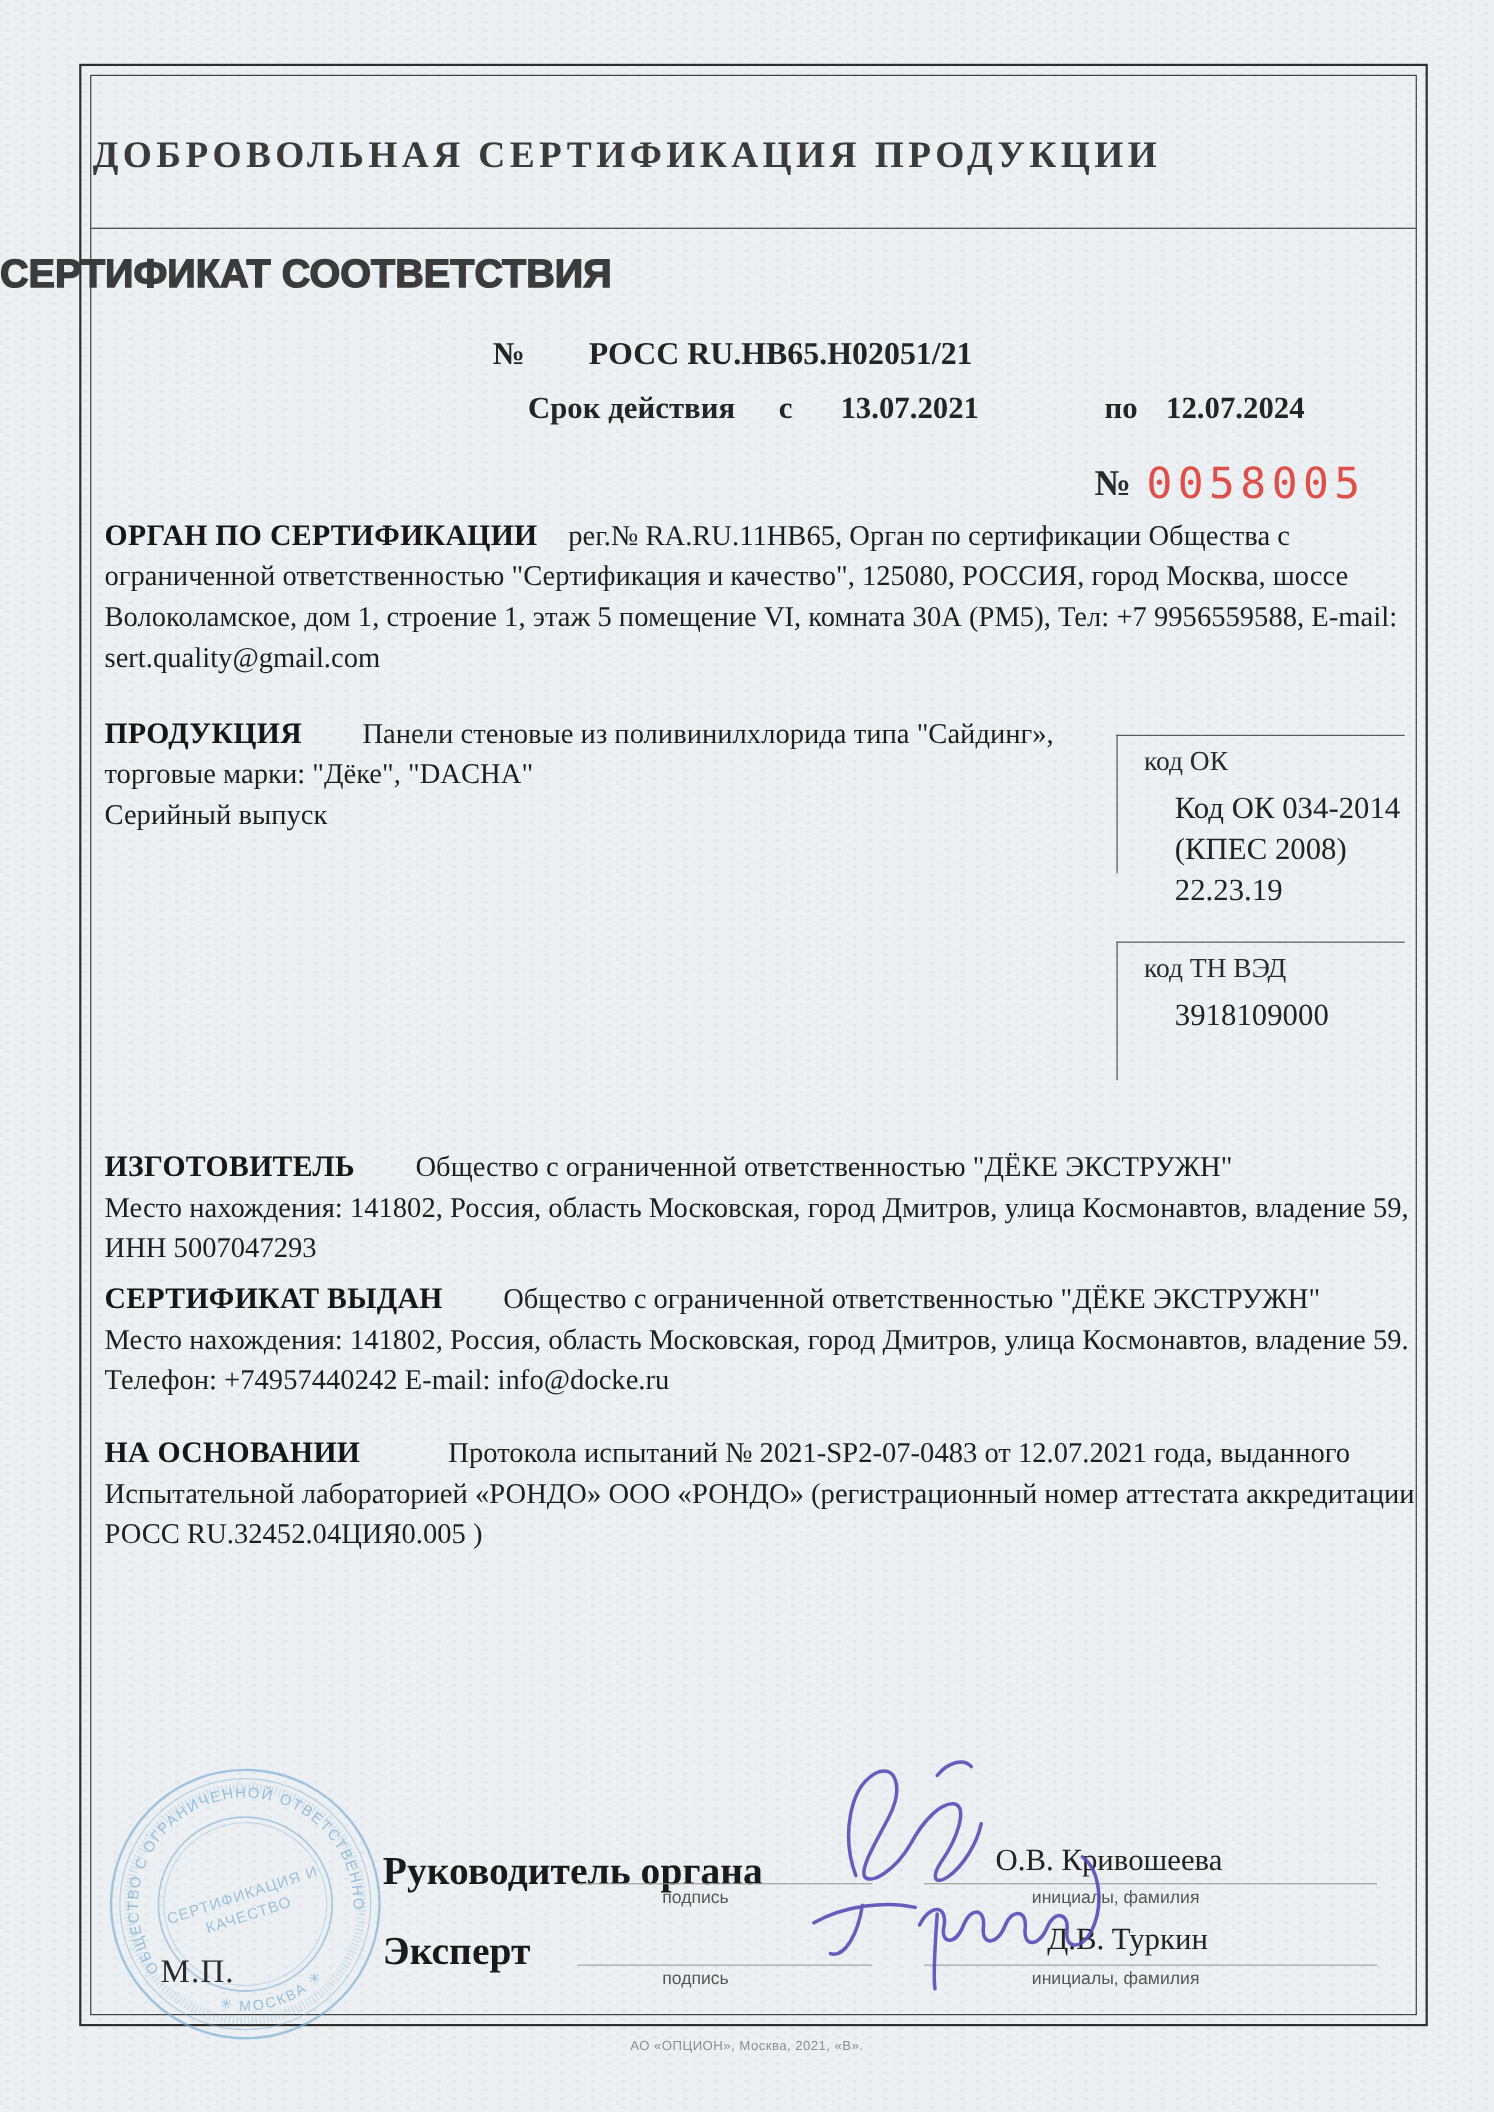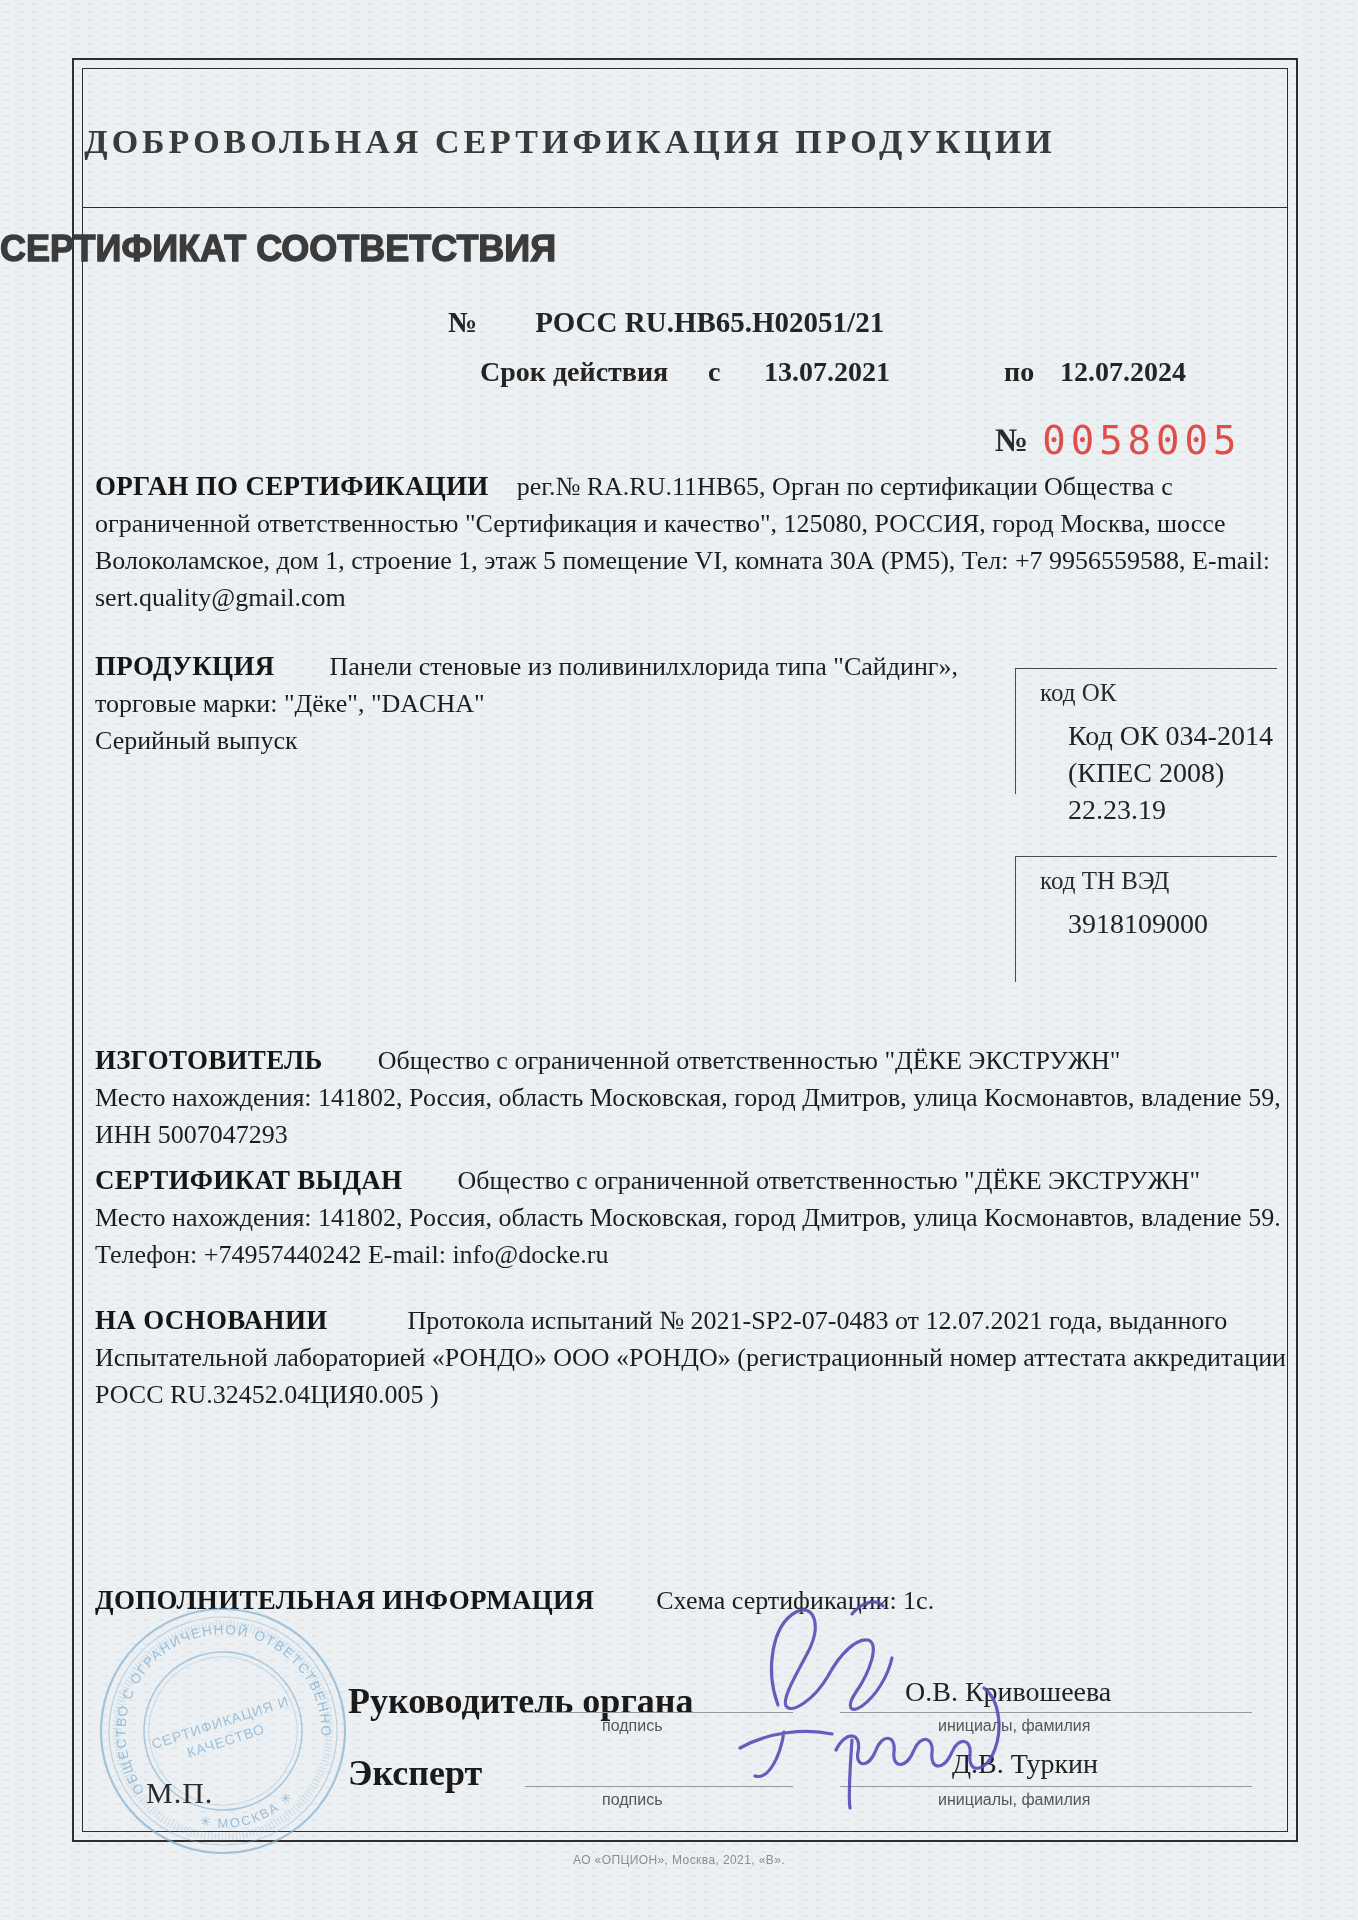--- a/index.html
+++ b/index.html
@@ -128,21 +128,20 @@
     <div class="code-label">код ТН ВЭД</div>
     <div class="code-values">3918109000</div>
   </div>
 
   <p class="sec manufacturer"><span class="lbl gap-md">ИЗГОТОВИТЕЛЬ</span><span>Общество с ограниченной ответственностью "ДЁКЕ ЭКСТРУЖН"</span><br><span>Место нахождения: 141802, Россия, область Московская, город Дмитров, улица Космонавтов, владение 59, ИНН 5007047293</span></p>
 
   <p class="sec issued"><span class="lbl gap-md">СЕРТИФИКАТ ВЫДАН</span><span>Общество с ограниченной ответственностью "ДЁКЕ ЭКСТРУЖН"</span><br><span>Место нахождения: 141802, Россия, область Московская, город Дмитров, улица Космонавтов, владение 59. Телефон: +74957440242 E-mail: info@docke.ru</span></p>
 
   <p class="sec basis"><span class="lbl gap-lg">НА ОСНОВАНИИ</span><span>Протокола испытаний № 2021-SP2-07-0483 от 12.07.2021 года, выданного Испытательной лабораторией «РОНДО» ООО «РОНДО» (регистрационный номер аттестата аккредитации РОСС RU.32452.04ЦИЯ0.005 )</span></p>
 
-  <p class="sec additional"><span class="lbl">ДОПОЛНИТЕЛЬНАЯ ИНФОРМАЦИЯ</span><span class="val">Схема сертификации: 1с.</span></p>
 
   <svg class="stamp" width="266" height="266" viewBox="0 0 266 266">
     <g transform="translate(133,133) rotate(-18)" fill="none" stroke="#7dafd4">
       <circle r="122" stroke-width="2.2" opacity="0.8"></circle>
       <circle r="114" stroke-width="1.2" opacity="0.55"></circle>
       <circle r="106" stroke-width="8" opacity="0.28" stroke-dasharray="1.5 2"></circle>
       <circle r="79" stroke-width="1.6" opacity="0.7"></circle>
       <circle r="74" stroke-width="1" opacity="0.45"></circle>
       <defs>
         <path id="arcTop" d="M -90 40 A 98 98 0 1 1 90 40"></path>

